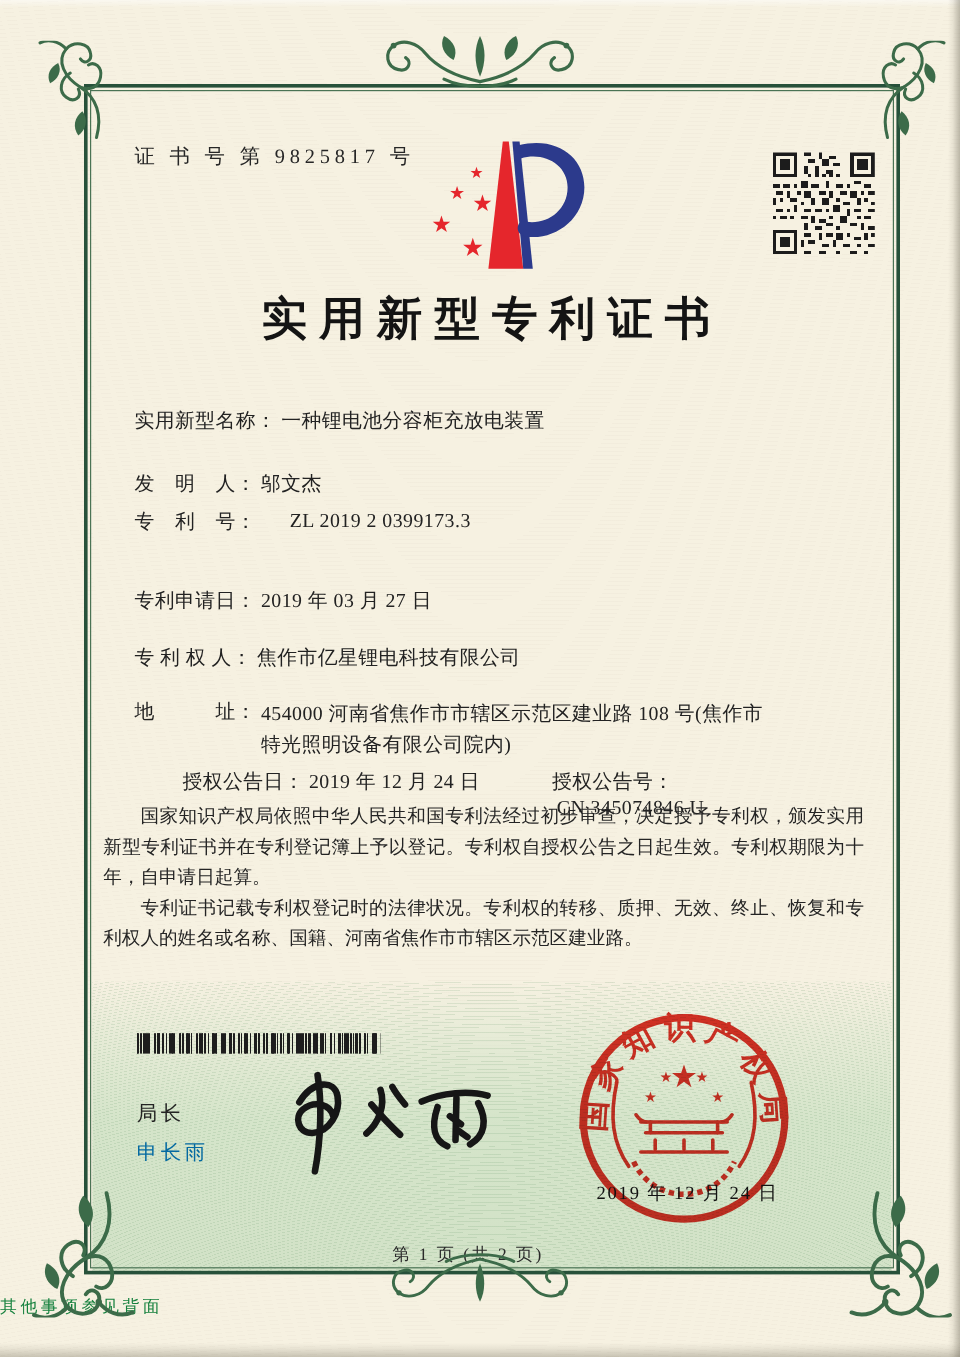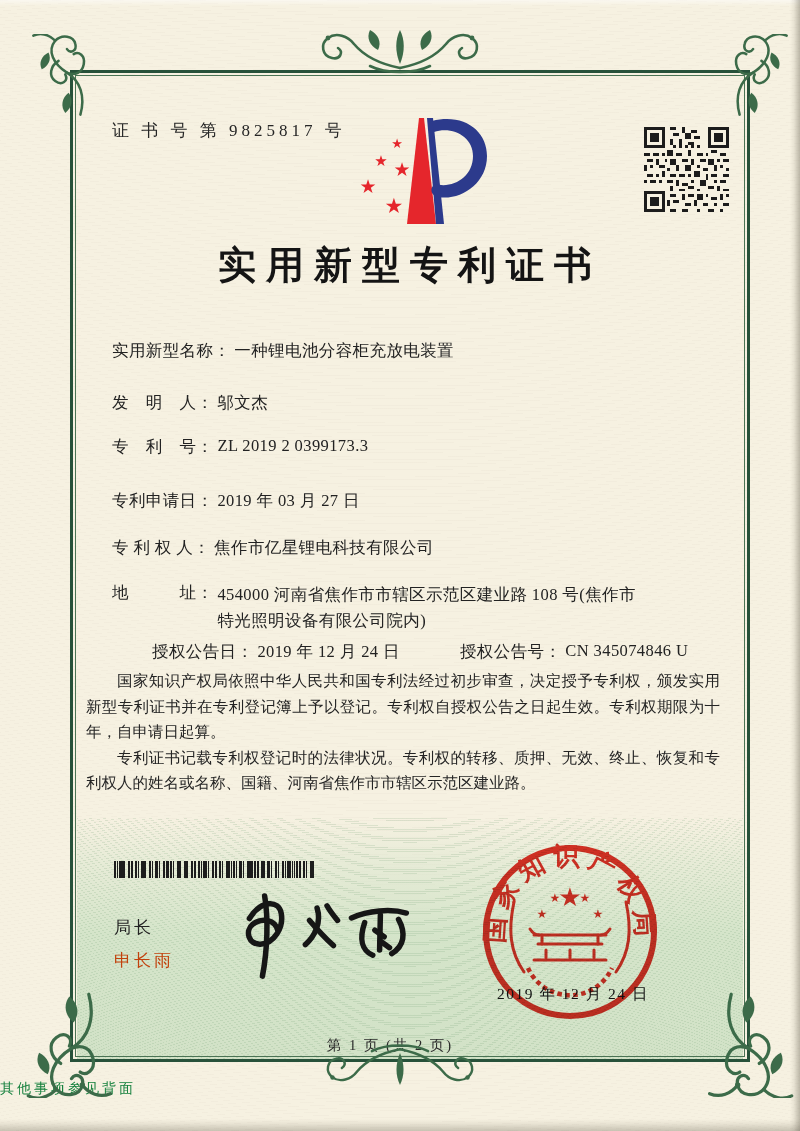--- a/index.html
+++ b/index.html
@@ -42,35 +42,35 @@
   .cert-no{left:112px; top:119px; z-index:4; font-size:17px; letter-spacing:4px; color:#262626;}
 
   .title{left:70px; top:240px; width:680px; z-index:4; text-align:center;
     font-size:38px; font-weight:bold; letter-spacing:10px; color:#141414;}
 
   .field-row{left:112px; z-index:4; display:flex; align-items:flex-start;
     font-size:16.5px; color:#222; letter-spacing:0.4px;}
   .flabel{white-space:pre; flex:0 0 auto;}
   .fvalue{margin-left:4px;}
   .addr-value{max-width:424px; line-height:26px;}
-  .grant-group2{margin-left:60px; display:flex;}
+  .grant-group2{margin-left:60px; display:flex;flex-direction:column;}
 
   .paras{left:86px; top:668px; width:634px; z-index:4; font-size:15.5px;
     line-height:25.5px; color:#242424; text-align:justify;}
   .paras p{text-indent:2em; margin:0;}
 
   .barcode{left:114px; top:861px; width:203px; height:17px; z-index:4;
     background:
       repeating-linear-gradient(90deg,#1d1d1d 0 2px,rgba(0,0,0,0) 2px 3px,#1d1d1d 3px 4px,rgba(0,0,0,0) 4px 7px),
       repeating-linear-gradient(90deg,rgba(0,0,0,0) 0 5px,#1d1d1d 5px 7px,rgba(0,0,0,0) 7px 12px),
       repeating-linear-gradient(90deg,#1d1d1d 0 1px,rgba(0,0,0,0) 1px 9px);
   }
 
   .officer-title{left:114px; top:916px; z-index:4; font-size:17px; letter-spacing:3px; color:#232323;}
-  .officer-name{left:114px; top:949px; z-index:4; font-size:17px; letter-spacing:3px; color:#c2410c;}
+  .officer-name{left:114px; top:949px; z-index:4; font-size:17px; letter-spacing:3px; color:#0369a1;}
 
   .signature{left:222px; top:886px; z-index:5;}
 
   .seal{left:478px; top:840px; width:184px; height:184px; z-index:6; mix-blend-mode:multiply;}
   .seal-date{left:497px; top:984px; z-index:7; font-size:15.5px; letter-spacing:1.5px; color:#121212; white-space:nowrap;}
 
   .page-note{left:70px; top:1036px; width:640px; z-index:4; text-align:center;
     font-size:14.5px; letter-spacing:2px; color:#2a2a2a;}
   .back-note{left:0; top:1080px; width:800px; z-index:4; text-align:left;
     font-size:14px; letter-spacing:3px; color:#15803d;}
@@ -203,21 +203,21 @@
   <div class="abs title">实用新型专利证书</div>
 
   <div class="abs field-row" style="top:340px;">
     <span class="flabel">实用新型名称：</span>
     <span class="fvalue">一种锂电池分容柜充放电装置</span>
   </div>
   <div class="abs field-row" style="top:392px;">
     <span class="flabel">发　明　人：</span>
     <span class="fvalue">邬文杰</span>
   </div>
-  <div class="abs field-row" style="top:436px;">
+  <div class="abs field-row" style="top:424px;gap:24px;">
     <span class="flabel">专　利　号：</span>
     <span class="fvalue">ZL 2019 2 0399173.3</span>
   </div>
   <div class="abs field-row" style="top:490px;">
     <span class="flabel">专利申请日：</span>
     <span class="fvalue">2019 年 03 月 27 日</span>
   </div>
   <div class="abs field-row" style="top:537px;">
     <span class="flabel">专 利 权 人：</span>
     <span class="fvalue">焦作市亿星锂电科技有限公司</span>

